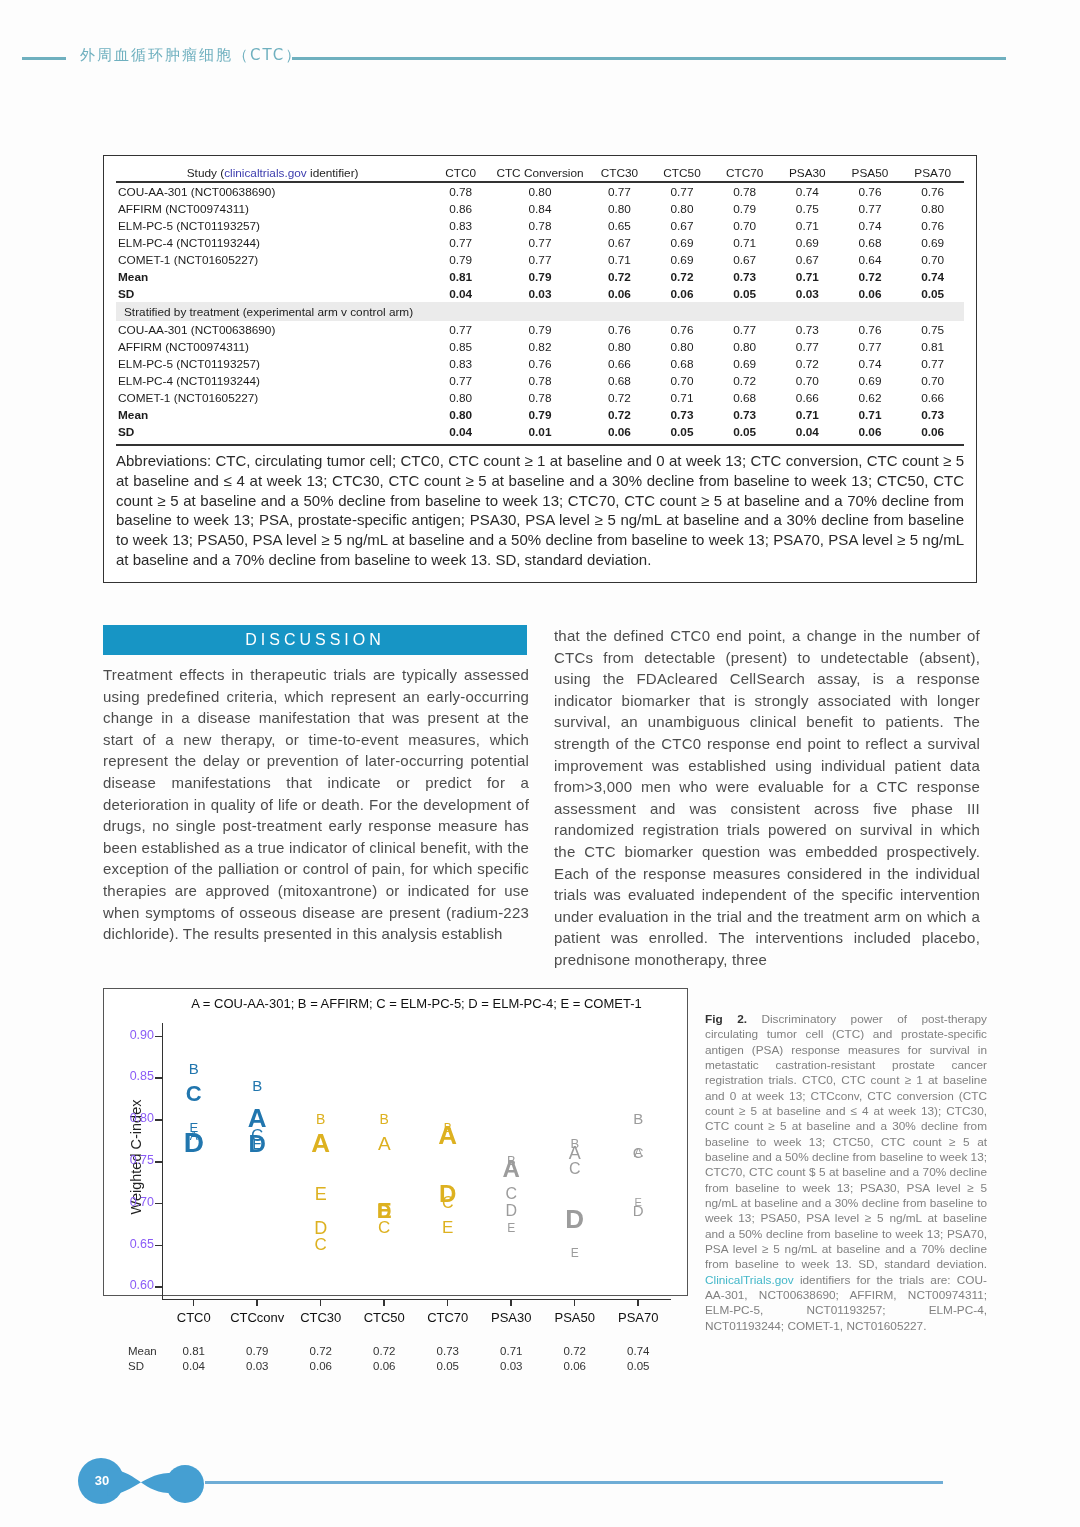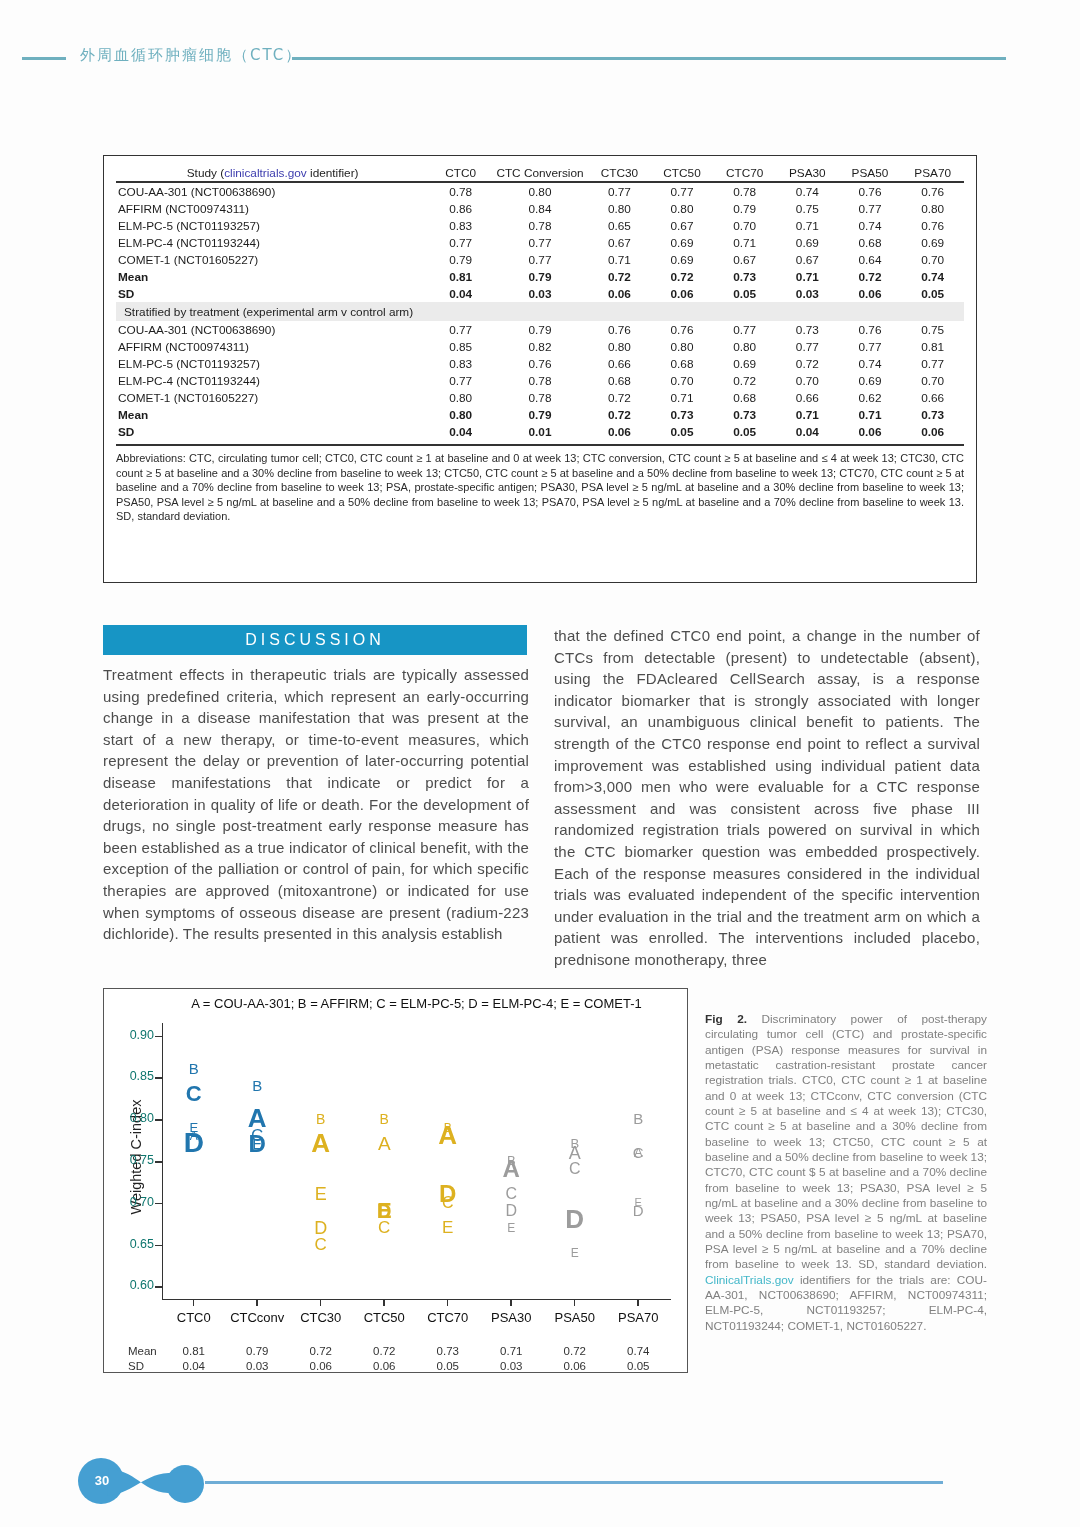--- a/index.html
+++ b/index.html
@@ -24,40 +24,40 @@
   .grp-row th{border-top:2px solid #333;padding-top:4px;}
   .grp{border-bottom:2px solid #333;padding-bottom:3px;margin:0 10px;text-align:center;font-size:12px;}
   .hdr-row th{text-align:center;border-bottom:2px solid #333;padding-bottom:4px;padding-top:3px;}
   .hdr-row th.study-col{text-align:center;}
   col.c-study{width:300px;} col.c-conv{width:92px;} col.c-num{width:60px;}
   .tblink{color:#3c3cae;text-decoration:none;}
   tr.section-row td{background:#ebebeb;padding-left:8px;padding-top:2.5px;padding-bottom:2.5px;}
   td.study{padding-left:26px;text-align:left;}
   td.num{text-align:center;}
   tr.total-row td{font-weight:700;}
-  .t3-foot{border-top:2px solid #333;margin-top:4px;padding-top:5px;font-size:11px;line-height:1.32;
+  .t3-foot{border-top:2px solid #333;margin-top:4px;padding-top:5px;font-size:15px;line-height:1.32;
         text-align:justify;color:#2a2a2a;}
 
   
   .disc-bar{position:absolute;left:103px;top:625px;width:424px;height:30px;background:#1795c5;
         color:#fff;text-align:center;font-size:16px;letter-spacing:4px;line-height:30px;}
   .disc-col{position:absolute;width:426px;font-size:15px;line-height:1.44;text-align:justify;
         color:#4c4c4c;letter-spacing:.2px;}
   .disc-left{left:103px;top:664px;}
   .disc-right{left:554px;top:625px;}
 
   
-  .figbox{position:absolute;left:103px;top:988px;width:585px;height:385px;border:1px solid #555;
+  .figbox{position:absolute;left:103px;top:988px;width:585px;height:308px;border:1px solid #555;
         background:#fff;box-sizing:border-box;}
   .fig-legend{position:absolute;left:55px;top:7px;width:515px;text-align:center;font-size:13px;color:#111;}
   .ylab{position:absolute;left:-48px;top:160px;width:160px;text-align:center;font-size:14.5px;color:#222;
         transform:rotate(-90deg);}
   .plot{position:absolute;left:58px;top:34px;width:508px;height:276px;
         border-left:1.6px solid #333;border-bottom:1.6px solid #333;}
-  .ytick-label{position:absolute;width:48px;text-align:right;font-size:12.5px;color:#0f766e;}
+  .ytick-label{position:absolute;width:48px;text-align:right;font-size:12.5px;color:#8b5cf6;}
   .tick{position:absolute;background:#333;}
   .tick.h{width:7px;height:1.6px;}
   .tick.v{width:1.6px;height:7px;}
   .xlab{position:absolute;transform:translateX(-50%);font-size:13px;color:#111;}
   .mcell{position:absolute;transform:translateX(-50%);font-size:11.5px;color:#333;}
   .mlabel{position:absolute;font-size:11.5px;color:#333;}
   .pt{position:absolute;transform:translate(-50%,-52%);line-height:1;}
 
   
   .fig-caption{position:absolute;left:705px;top:1012px;width:282px;font-size:11.8px;line-height:1.3;

